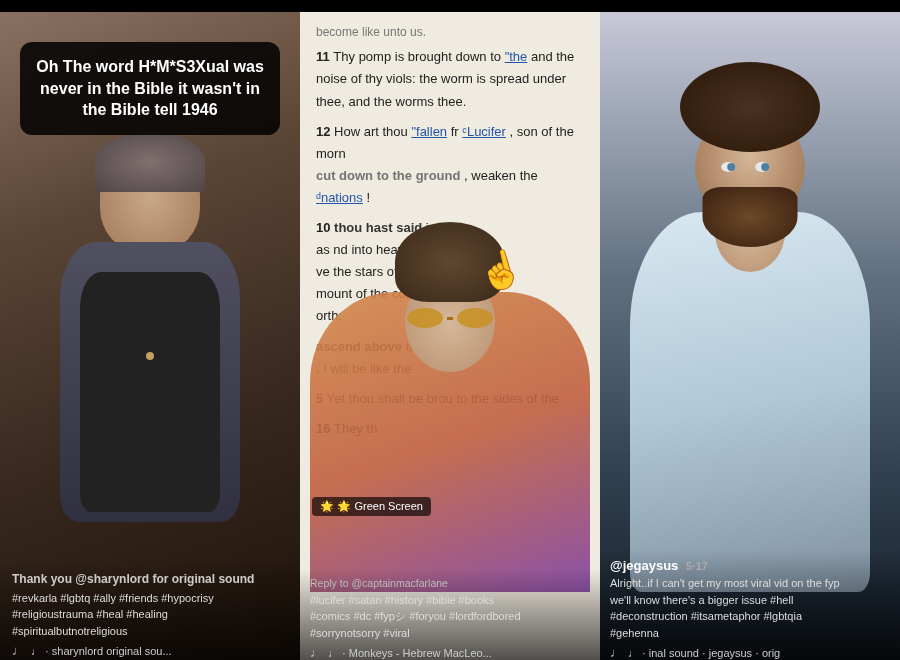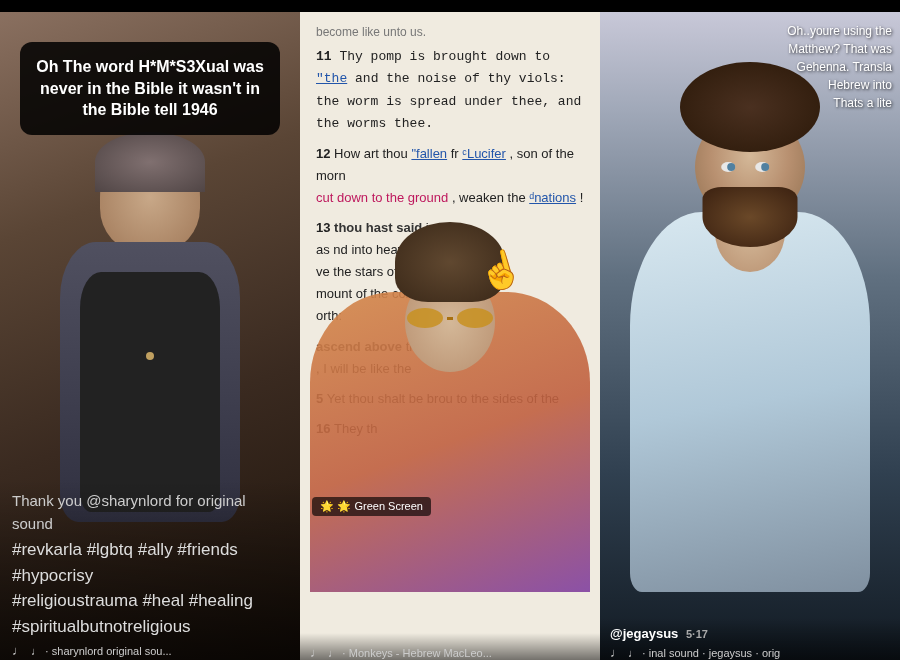--- a/index.html
+++ b/index.html
@@ -61,21 +61,21 @@
       margin-bottom: 3px;
     }
 
     .panel-1 .username span {
       font-weight: 400;
       font-size: 12px;
       color: #ccc;
     }
 
     .panel-1 .caption {
-      font-size: 17px;
+      font-size: 11px;
       color: #ddd;
       line-height: 1.5;
       margin-bottom: 4px;
     }
 
     .panel-1 .music-bar {
       display: flex;
       align-items: center;
       gap: 6px;
       font-size: 11px;
@@ -236,57 +236,57 @@
     <div style="position:absolute;top:130px;left:50%;transform:translateX(-50%);width:140px;height:240px;background:#222;border-radius:15% 15% 8% 8%;"></div>
 
     <div style="position:absolute;top:210px;left:50%;transform:translateX(-50%);width:8px;height:8px;background:#c0a060;border-radius:50%;"></div>
   </div>
 
   <div class="text-bubble">
     <span>Oh The word H*M*S3Xual was never in the Bible it wasn't in the Bible tell 1946</span>
   </div>
 
   <div class="bottom-info">
-    <div class="caption" style="font-size:15px;color:#ccc;margin-bottom:2px;">Thank you @sharynlord for original sound</div>
+    <div class="caption" style="font-size:12px;color:#ccc;margin-bottom:2px;font-weight:bold;">Thank you @sharynlord for original sound</div>
     <div class="caption" style="white-space:pre-line;">#revkarla #lgbtq #ally #friends #hypocrisy
 #religioustrauma #heal #healing
 #spiritualbutnotreligious</div>
     <div class="music-bar">
       <span class="music-note">♩</span>
       <span>♩ · sharynlord   original sou...</span>
     </div>
   </div>
 </div>
 
 <div class="panel panel-2">
   <div class="bible-bg"></div>
 
   <div class="bible-text-overlay">
     <div style="color:#777;font-size:12px;margin-bottom:4px;">become like unto us.</div>
-    <div style="margin-bottom:8px;font-family:Liberation Mono, monospace;">
+    <div style="margin-bottom:8px;">
       <span class="verse-num">11 </span>
       <span>Thy pomp is brought down to </span>
       <span class="highlight-blue">"the</span>
       <span> and the noise of thy viols: the worm is spread under thee, and the worms thee.</span>
     </div>
     <div style="margin-bottom:8px;">
       <span class="verse-num">12 </span>
       <span>How art thou </span>
       <span class="highlight-blue">"fallen</span>
       <span> fr </span>
       <span class="highlight-blue">ᶜLucifer</span>
       <span>, son of the morn</span>
       <br>
-      <span style="font-weight:400;color:#be185d;">cut down to the ground</span>
+      <span style="font-weight:700;color:#737373;">cut down to the ground</span>
       <span>, weaken the </span>
       <span class="highlight-blue">ᵈnations</span>
       <span>!</span>
     </div>
     <div style="margin-bottom:8px;">
-      <span class="verse-num">13 </span>
+      <span class="verse-num">10 </span>
       <span style="font-weight:700;color:#333;">thou hast said</span>
       <span> i</span>
       <br>
       <span>as nd into heaven, I w</span>
       <br>
       <span>ve the stars of God,</span>
       <br>
       <span>mount of the congr</span>
       <br>
       <span>orth:</span>
@@ -323,20 +323,24 @@
 
     <div style="position:absolute;bottom:300px;left:58%;font-size:36px;transform:rotate(-15deg);">☝️</div>
   </div>
 
   <div class="green-screen-badge">
     <span>🌟</span>
     <span style="font-size:11px;">🌟 Green Screen</span>
   </div>
 
   <div class="bottom-info">
+    <div class="reply-tag">Reply to @captainmacfarlane</div>
+    <div class="caption" style="white-space:pre-line;">#lucifer #satan #history #bible #books
+#comics #dc #fypシ #foryou #lordfordbored
+#sorrynotsorry #viral</div>
     <div class="music-bar">
       <span class="music-note">♩</span>
       <span>♩ · Monkeys - Hebrew MacLeo...</span>
     </div>
   </div>
 </div>
 
 <div class="panel panel-3">
   <div class="bg-photo"></div>
 
@@ -357,29 +361,28 @@
     <div style="position:absolute;bottom:420px;left:50%;transform:translateX(-60%);display:flex;gap:20px;">
       <div style="width:14px;height:10px;background:#e8e8e8;border-radius:50%;position:relative;">
         <div style="width:8px;height:8px;background:#5080a0;border-radius:50%;position:absolute;right:0;top:1px;"></div>
       </div>
       <div style="width:14px;height:10px;background:#e8e8e8;border-radius:50%;position:relative;">
         <div style="width:8px;height:8px;background:#5080a0;border-radius:50%;position:absolute;right:0;top:1px;"></div>
       </div>
     </div>
   </div>
 
-  <div class="top-text" style="white-space:pre-line;">Oh..youre using the
-Matthew? That was
-Gehenna. Transla
-Hebrew into
-Thats a lite</div>
 
   <div class="bottom-info">
     <div class="username">
       <span>@jegaysus</span>
       <span class="date-badge">5·17</span>
     </div>
+    <div class="caption" style="white-space:pre-line;">Alright..if I can't get my most viral vid on the fyp
+we'll know there's a bigger issue #hell
+#deconstruction #itsametaphor #lgbtqia
+#gehenna</div>
     <div class="music-bar">
       <span class="music-note">♩</span>
       <span>♩ · inal sound · jegaysus · orig</span>
     </div>
   </div>
 </div>
 
 </body></html>

